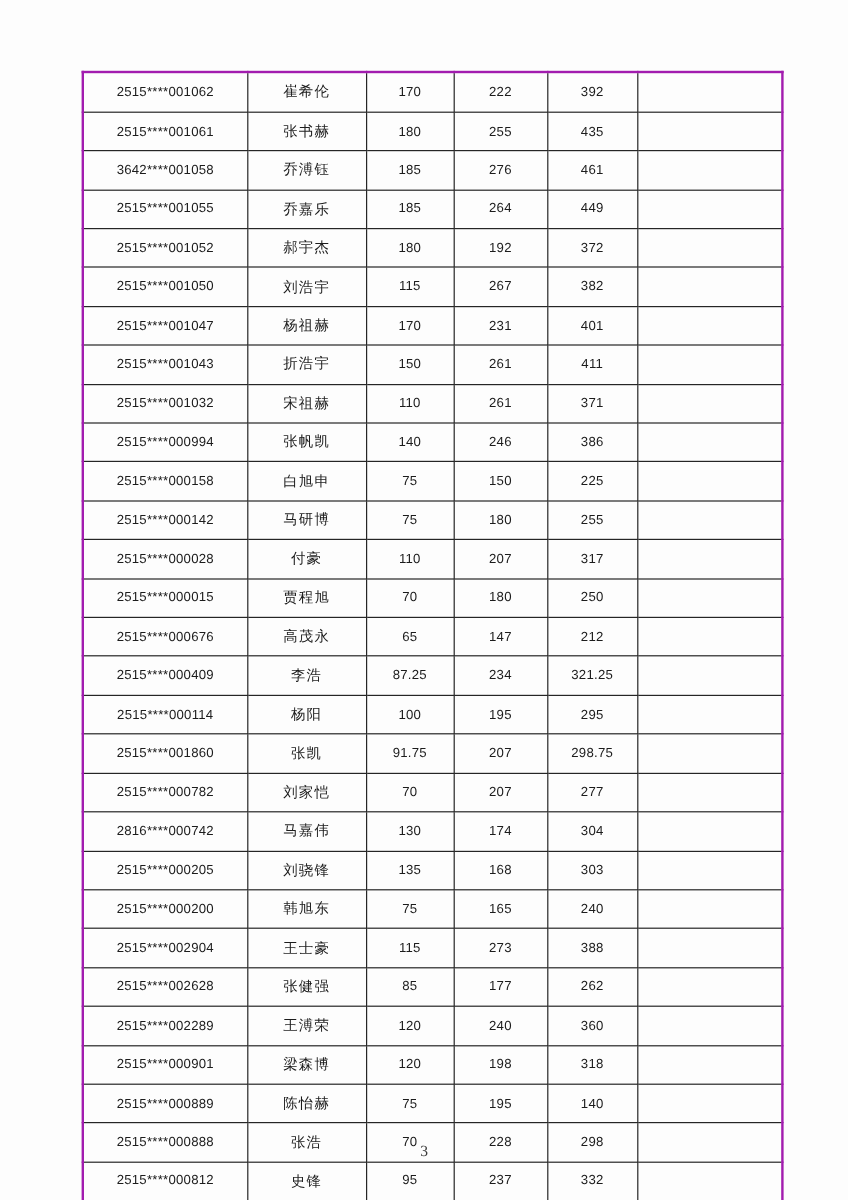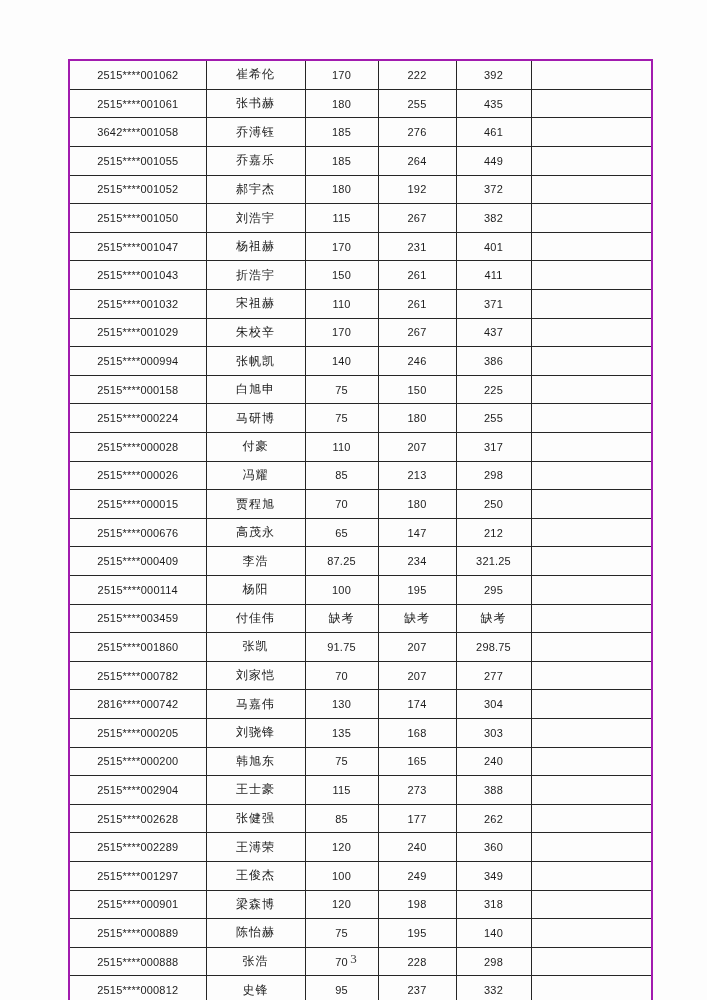--- a/index.html
+++ b/index.html
@@ -138,68 +138,52 @@
     </tr>
         <tr>
       <td>2515****001032</td>
       <td class="cjk">宋祖赫</td>
       <td>110</td>
       <td>261</td>
       <td>371</td>
       <td></td>
     </tr>
         <tr>
-      <td>2515****001029</td>
-      <td class="cjk">朱校辛</td>
-      <td>170</td>
-      <td>267</td>
-      <td>437</td>
-      <td></td>
-    </tr>
-        <tr>
       <td>2515****000994</td>
       <td class="cjk">张帆凯</td>
       <td>140</td>
       <td>246</td>
       <td>386</td>
       <td></td>
     </tr>
         <tr>
       <td>2515****000158</td>
       <td class="cjk">白旭申</td>
       <td>75</td>
       <td>150</td>
       <td>225</td>
       <td></td>
     </tr>
         <tr>
-      <td>2515****000224</td>
+      <td>2515****000142</td>
       <td class="cjk">马研博</td>
       <td>75</td>
       <td>180</td>
       <td>255</td>
       <td></td>
     </tr>
         <tr>
       <td>2515****000028</td>
       <td class="cjk">付豪</td>
       <td>110</td>
       <td>207</td>
       <td>317</td>
       <td></td>
     </tr>
         <tr>
-      <td>2515****000026</td>
-      <td class="cjk">冯耀</td>
-      <td>85</td>
-      <td>213</td>
-      <td>298</td>
-      <td></td>
-    </tr>
-        <tr>
       <td>2515****000015</td>
       <td class="cjk">贾程旭</td>
       <td>70</td>
       <td>180</td>
       <td>250</td>
       <td></td>
     </tr>
         <tr>
       <td>2515****000676</td>
       <td class="cjk">高茂永</td>
@@ -218,28 +202,20 @@
     </tr>
         <tr>
       <td>2515****000114</td>
       <td class="cjk">杨阳</td>
       <td>100</td>
       <td>195</td>
       <td>295</td>
       <td></td>
     </tr>
         <tr>
-      <td>2515****003459</td>
-      <td class="cjk">付佳伟</td>
-      <td class="cjk">缺考</td>
-      <td class="cjk">缺考</td>
-      <td class="cjk">缺考</td>
-      <td></td>
-    </tr>
-        <tr>
       <td>2515****001860</td>
       <td class="cjk">张凯</td>
       <td>91.75</td>
       <td>207</td>
       <td>298.75</td>
       <td></td>
     </tr>
         <tr>
       <td>2515****000782</td>
       <td class="cjk">刘家恺</td>
@@ -290,28 +266,20 @@
     </tr>
         <tr>
       <td>2515****002289</td>
       <td class="cjk">王溥荣</td>
       <td>120</td>
       <td>240</td>
       <td>360</td>
       <td></td>
     </tr>
         <tr>
-      <td>2515****001297</td>
-      <td class="cjk">王俊杰</td>
-      <td>100</td>
-      <td>249</td>
-      <td>349</td>
-      <td></td>
-    </tr>
-        <tr>
       <td>2515****000901</td>
       <td class="cjk">梁森博</td>
       <td>120</td>
       <td>198</td>
       <td>318</td>
       <td></td>
     </tr>
         <tr>
       <td>2515****000889</td>
       <td class="cjk">陈怡赫</td>

